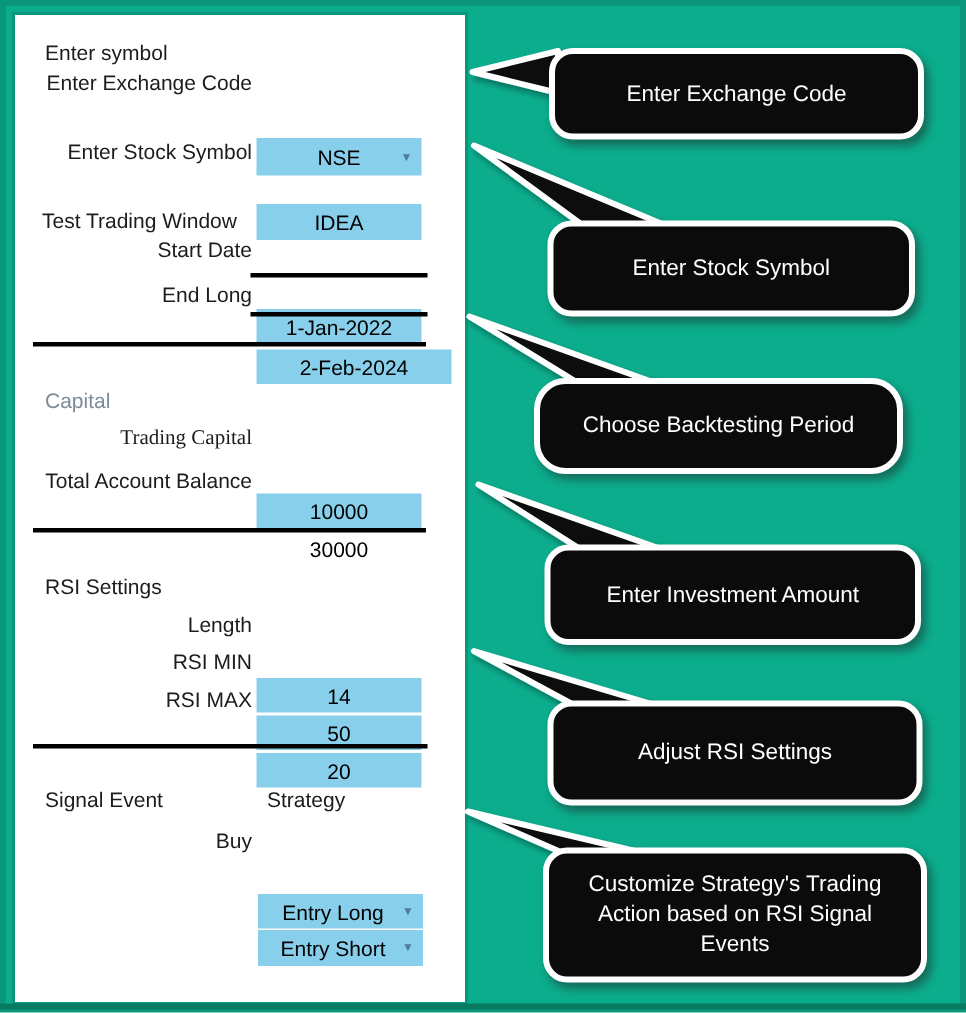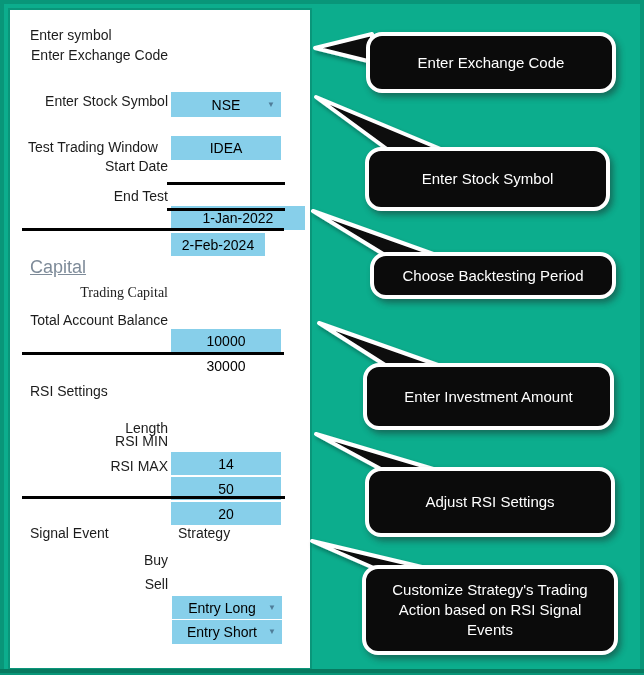--- a/index.html
+++ b/index.html
@@ -15,21 +15,21 @@
   .panel{
     position:absolute; left:10px; top:10px; width:300px; height:658px;
     background:#fff; outline:2px solid rgba(8,110,88,0.35);
   }
   .label{
     position:absolute; font-size:14px; color:var(--ink); white-space:nowrap;
     line-height:16px;
   }
   .ra{ text-align:right; }
   .heading{ font-size:14px; }
-  .cap-head{ color:var(--gray-head); font-size:18px;text-decoration:underline; }
+  .cap-head{ color:var(--gray-head); font-size:14px; }
   .cell{
     position:absolute; background:var(--blue); display:flex; align-items:center;
     justify-content:center; font-size:14px; color:#000; box-sizing:border-box;margin-top:48px;
   }
   .cell.plain{ background:transparent; }
   .dd-arrow{
     position:absolute; right:6px; top:50%; transform:translateY(-50%);
     font-size:8px; color:var(--arrow); line-height:8px;
   }
   .divider{ position:absolute; height:3px; background:#000; }
@@ -75,27 +75,27 @@
   </div>
 
   <div class="label ra" style="left:28px;top:93px;width:140px;">Enter Stock Symbol</div>
   <div class="cell" style="left:171px;top:88px;width:110px;height:24px;">
     <span>IDEA</span>
   </div>
 
   <div class="label heading" style="left:28px;top:139px;">Test Trading Window</div>
 
   <div class="label ra" style="left:28px;top:158px;width:140px;">Start Date</div>
-  <div class="cell" style="left:171px;top:158px;width:134px;height:24px;">
+  <div class="cell" style="left:171px;top:158px;width:110px;height:24px;">
     <span>1-Jan-2022</span>
   </div>
   <div class="date-underline" style="left:167px;top:182px;width:118px;"></div>
 
-  <div class="label ra" style="left:28px;top:188px;width:140px;">End Test</div>
-  <div class="cell" style="left:171px;top:185px;width:94px;height:23px;">
+  <div class="label ra" style="left:28px;top:188px;width:140px;">End Long</div>
+  <div class="cell" style="left:171px;top:185px;width:130px;height:23px;">
     <span>2-Feb-2024</span>
   </div>
   <div class="date-underline" style="left:167px;top:208px;width:118px;"></div>
 
   <div class="divider" style="left:22px;top:228px;width:262px;"></div>
 
   <div class="label cap-head" style="left:30px;top:259px;">Capital</div>
 
   <div class="label ra" style="left:28px;top:285px;width:140px;font-family:Liberation Serif, serif;">Trading Capital</div>
   <div class="cell" style="left:171px;top:281px;width:110px;height:24px;">
@@ -104,21 +104,21 @@
 
   <div class="label ra" style="left:28px;top:312px;width:140px;">Total Account Balance</div>
   <div class="cell plain" style="left:171px;top:306px;width:110px;height:24px;">
     <span>30000</span>
   </div>
 
   <div class="divider" style="left:22px;top:352px;width:262px;"></div>
 
   <div class="label heading" style="left:30px;top:383px;">RSI Settings</div>
 
-  <div class="label ra" style="left:28px;top:408px;width:140px;margin-top:12px;">Length</div>
+  <div class="label ra" style="left:28px;top:408px;width:140px;">Length</div>
   <div class="cell" style="left:171px;top:404px;width:110px;height:23px;">
     <span>14</span>
   </div>
 
   <div class="label ra" style="left:28px;top:433px;width:140px;">RSI MIN</div>
   <div class="cell" style="left:171px;top:429px;width:110px;height:23px;">
     <span>50</span>
   </div>
 
   <div class="label ra" style="left:28px;top:458px;width:140px;">RSI MAX</div>
@@ -130,27 +130,26 @@
 
   <div class="label heading" style="left:30px;top:525px;">Signal Event</div>
   <div class="label heading" style="left:178px;top:525px;">Strategy</div>
 
   <div class="label ra" style="left:28px;top:552px;width:140px;">Buy</div>
   <div class="cell" style="left:172px;top:548px;width:110px;height:23px;text-align:center;">
     <span style="margin-right:10px;">Entry Long</span>
     <span class="dd-arrow">▼</span>
   </div>
 
-  <div class="label ra" style="left:28px;top:576px;width:140px;">Sell</div>
   <div class="cell" style="left:172px;top:572px;width:110px;height:24px;">
     <span style="margin-right:10px;">Entry Short</span>
     <span class="dd-arrow">▼</span>
   </div>
 
   <div class="callout" style="left:366px;top:32px;width:250px;height:61px;">Enter Exchange Code</div>
   <div class="callout" style="left:365px;top:147px;width:245px;height:64px;">Enter Stock Symbol</div>
-  <div class="callout" style="left:370px;top:252px;width:246px;height:47px;">Choose Backtesting Period</div>
+  <div class="callout" style="left:356px;top:252px;width:246px;height:64px;border-radius:21px;">Choose Backtesting Period</div>
   <div class="callout" style="left:363px;top:363px;width:251px;height:67px;">Enter Investment Amount</div>
   <div class="callout" style="left:365px;top:467px;width:250px;height:70px;">Adjust RSI Settings</div>
   <div class="callout" style="left:362px;top:565px;width:256px;height:90px;">Customize Strategy's Trading Action based on RSI Signal Events</div>
 
   <div class="bottom-line"></div>
 </div>
 
 </body></html>

